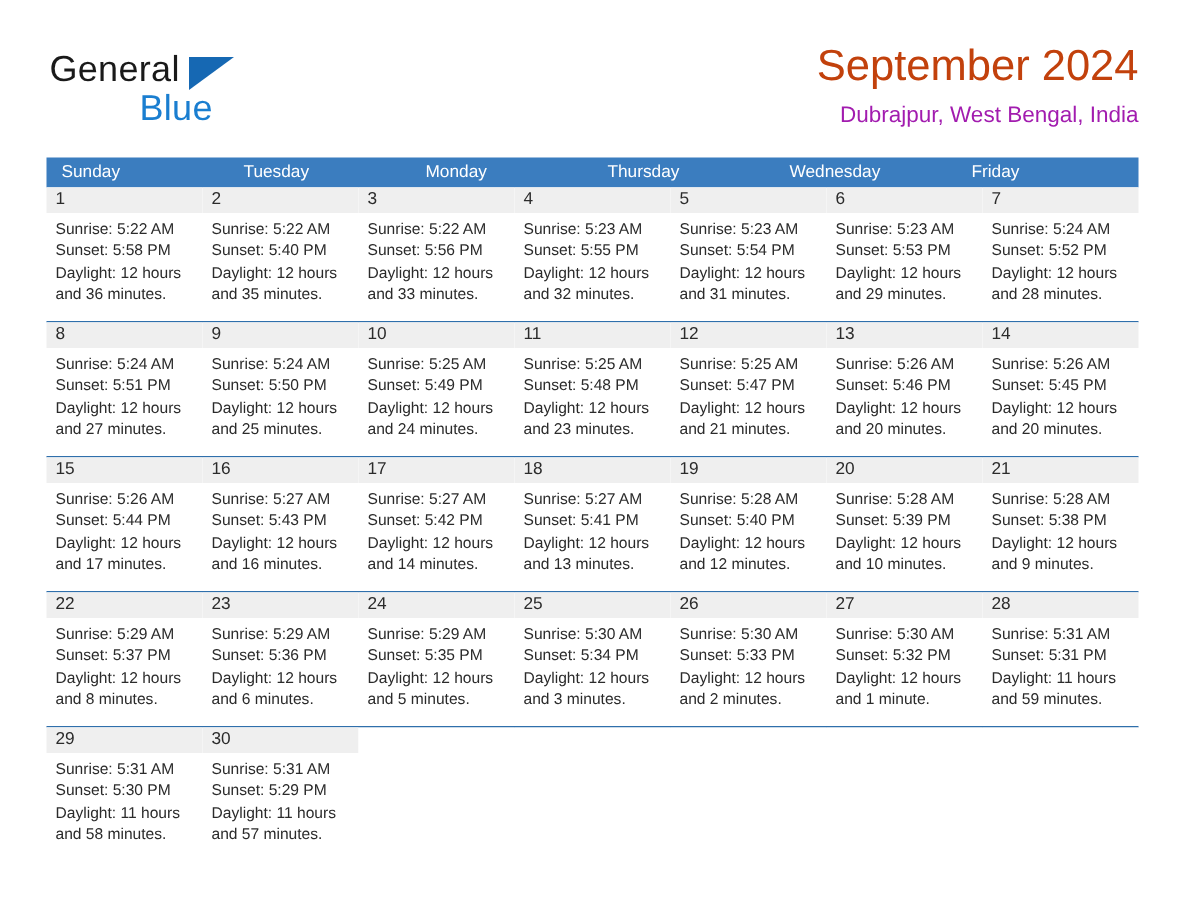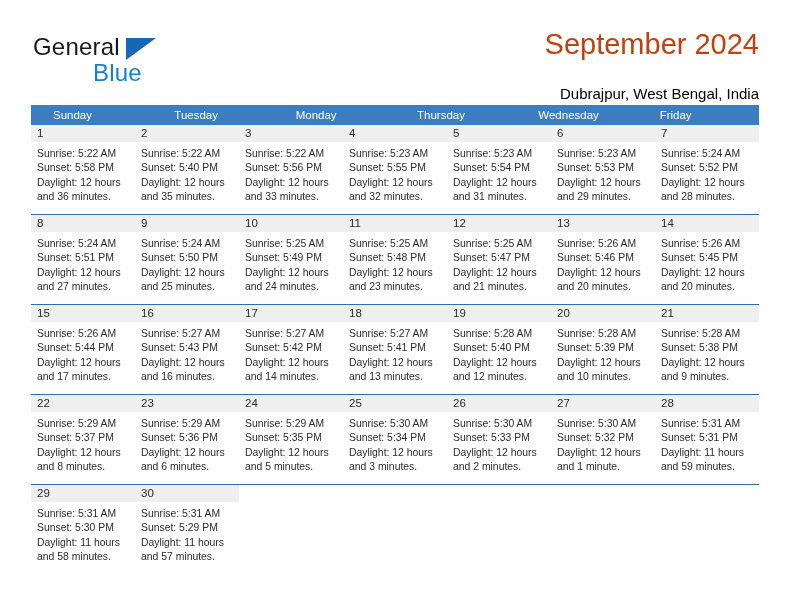--- a/index.html
+++ b/index.html
@@ -71,23 +71,23 @@
     text-align: right;
   }
   .cal-title {
     font-size: 29px;
     font-weight: normal;
     color: #c2410c;
     line-height: 34px;
     white-space: nowrap;
   }
   .cal-sub {
-    margin-top: 24px;
+    margin-top: 7px;
     font-size: 15px;
-    color: #000000;
+    color: #a21caf;
     line-height: 18px;
     white-space: nowrap;
   }
 
   
   .cal {
     position: absolute;
     left: 31px;
     top: 105px;
     width: 728px;
@@ -96,21 +96,21 @@
   .dow-row {
     display: flex;
     background: #3b7dbf;
     height: 20px;
   }
   .dow {
     flex: 1 1 0;
     color: #ffffff;
     font-size: 11.5px;
     line-height: 20px;
-    padding-left: 22px;
+    padding-left: 10px;
     box-sizing: border-box;
     white-space: nowrap;
     overflow: hidden;
   }
 
   .week {
     position: relative;
     border-top: 1.6px solid #2f6fab;
     margin-top: 7px;
   }

